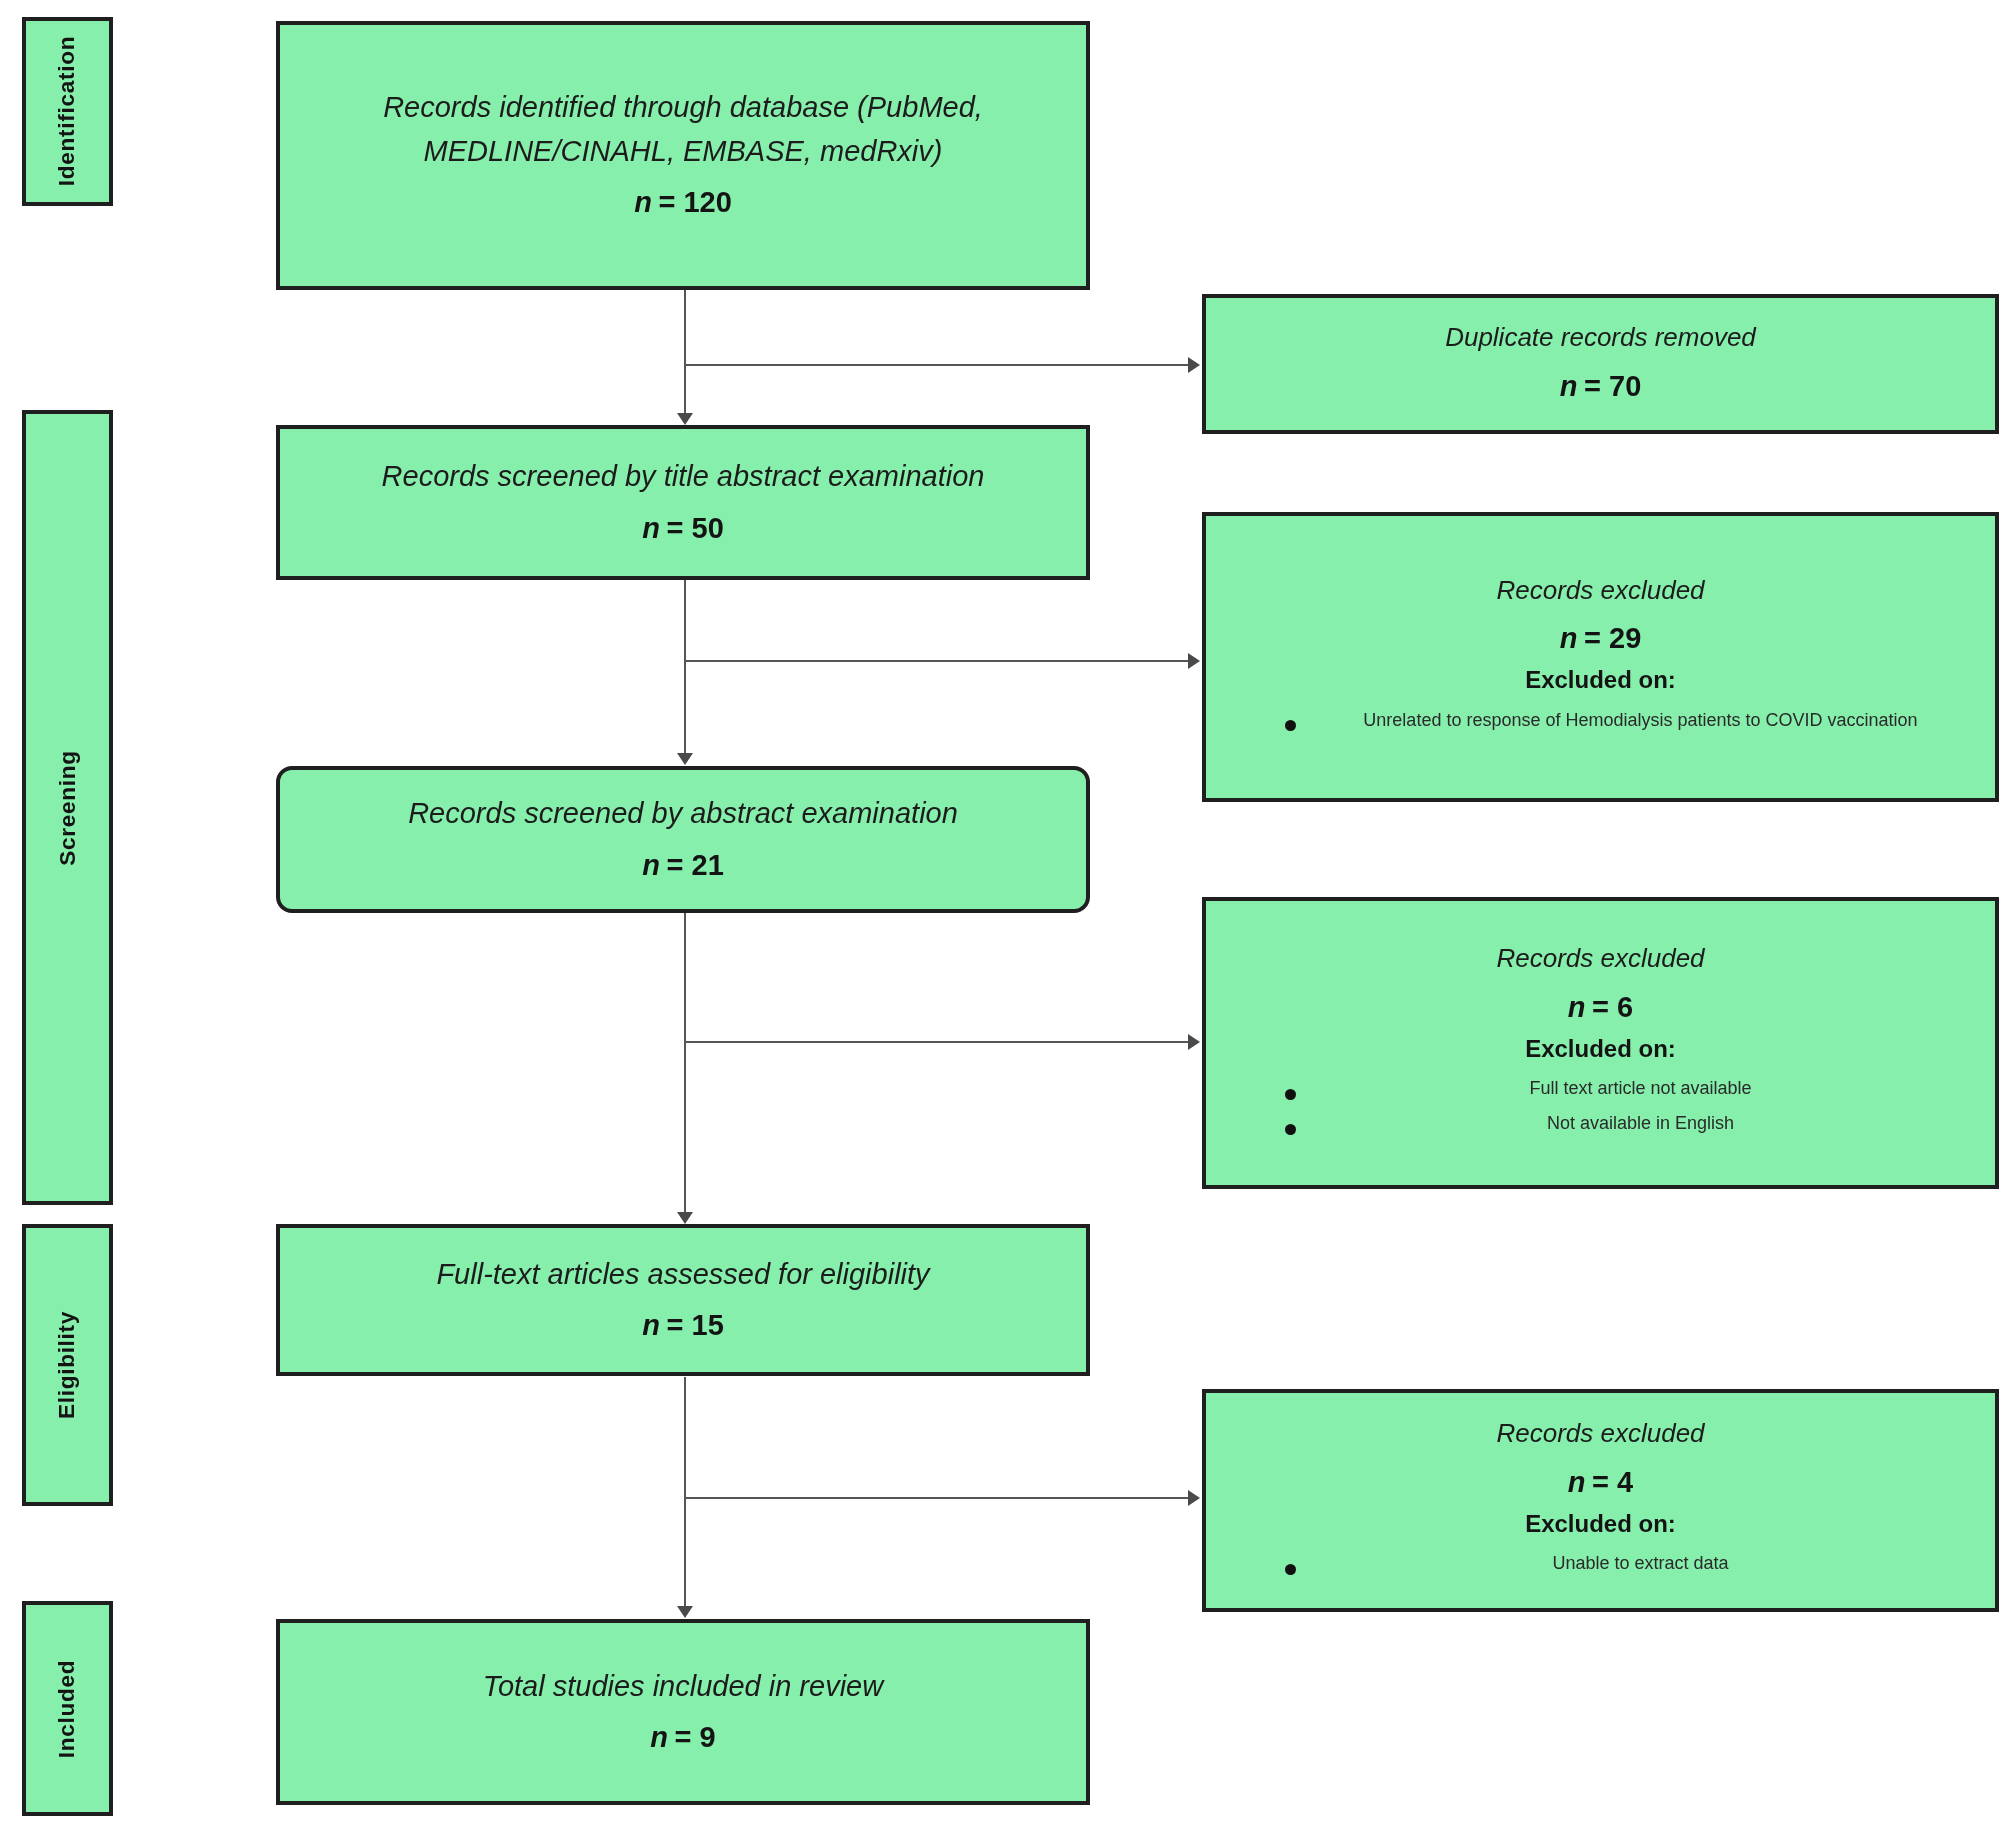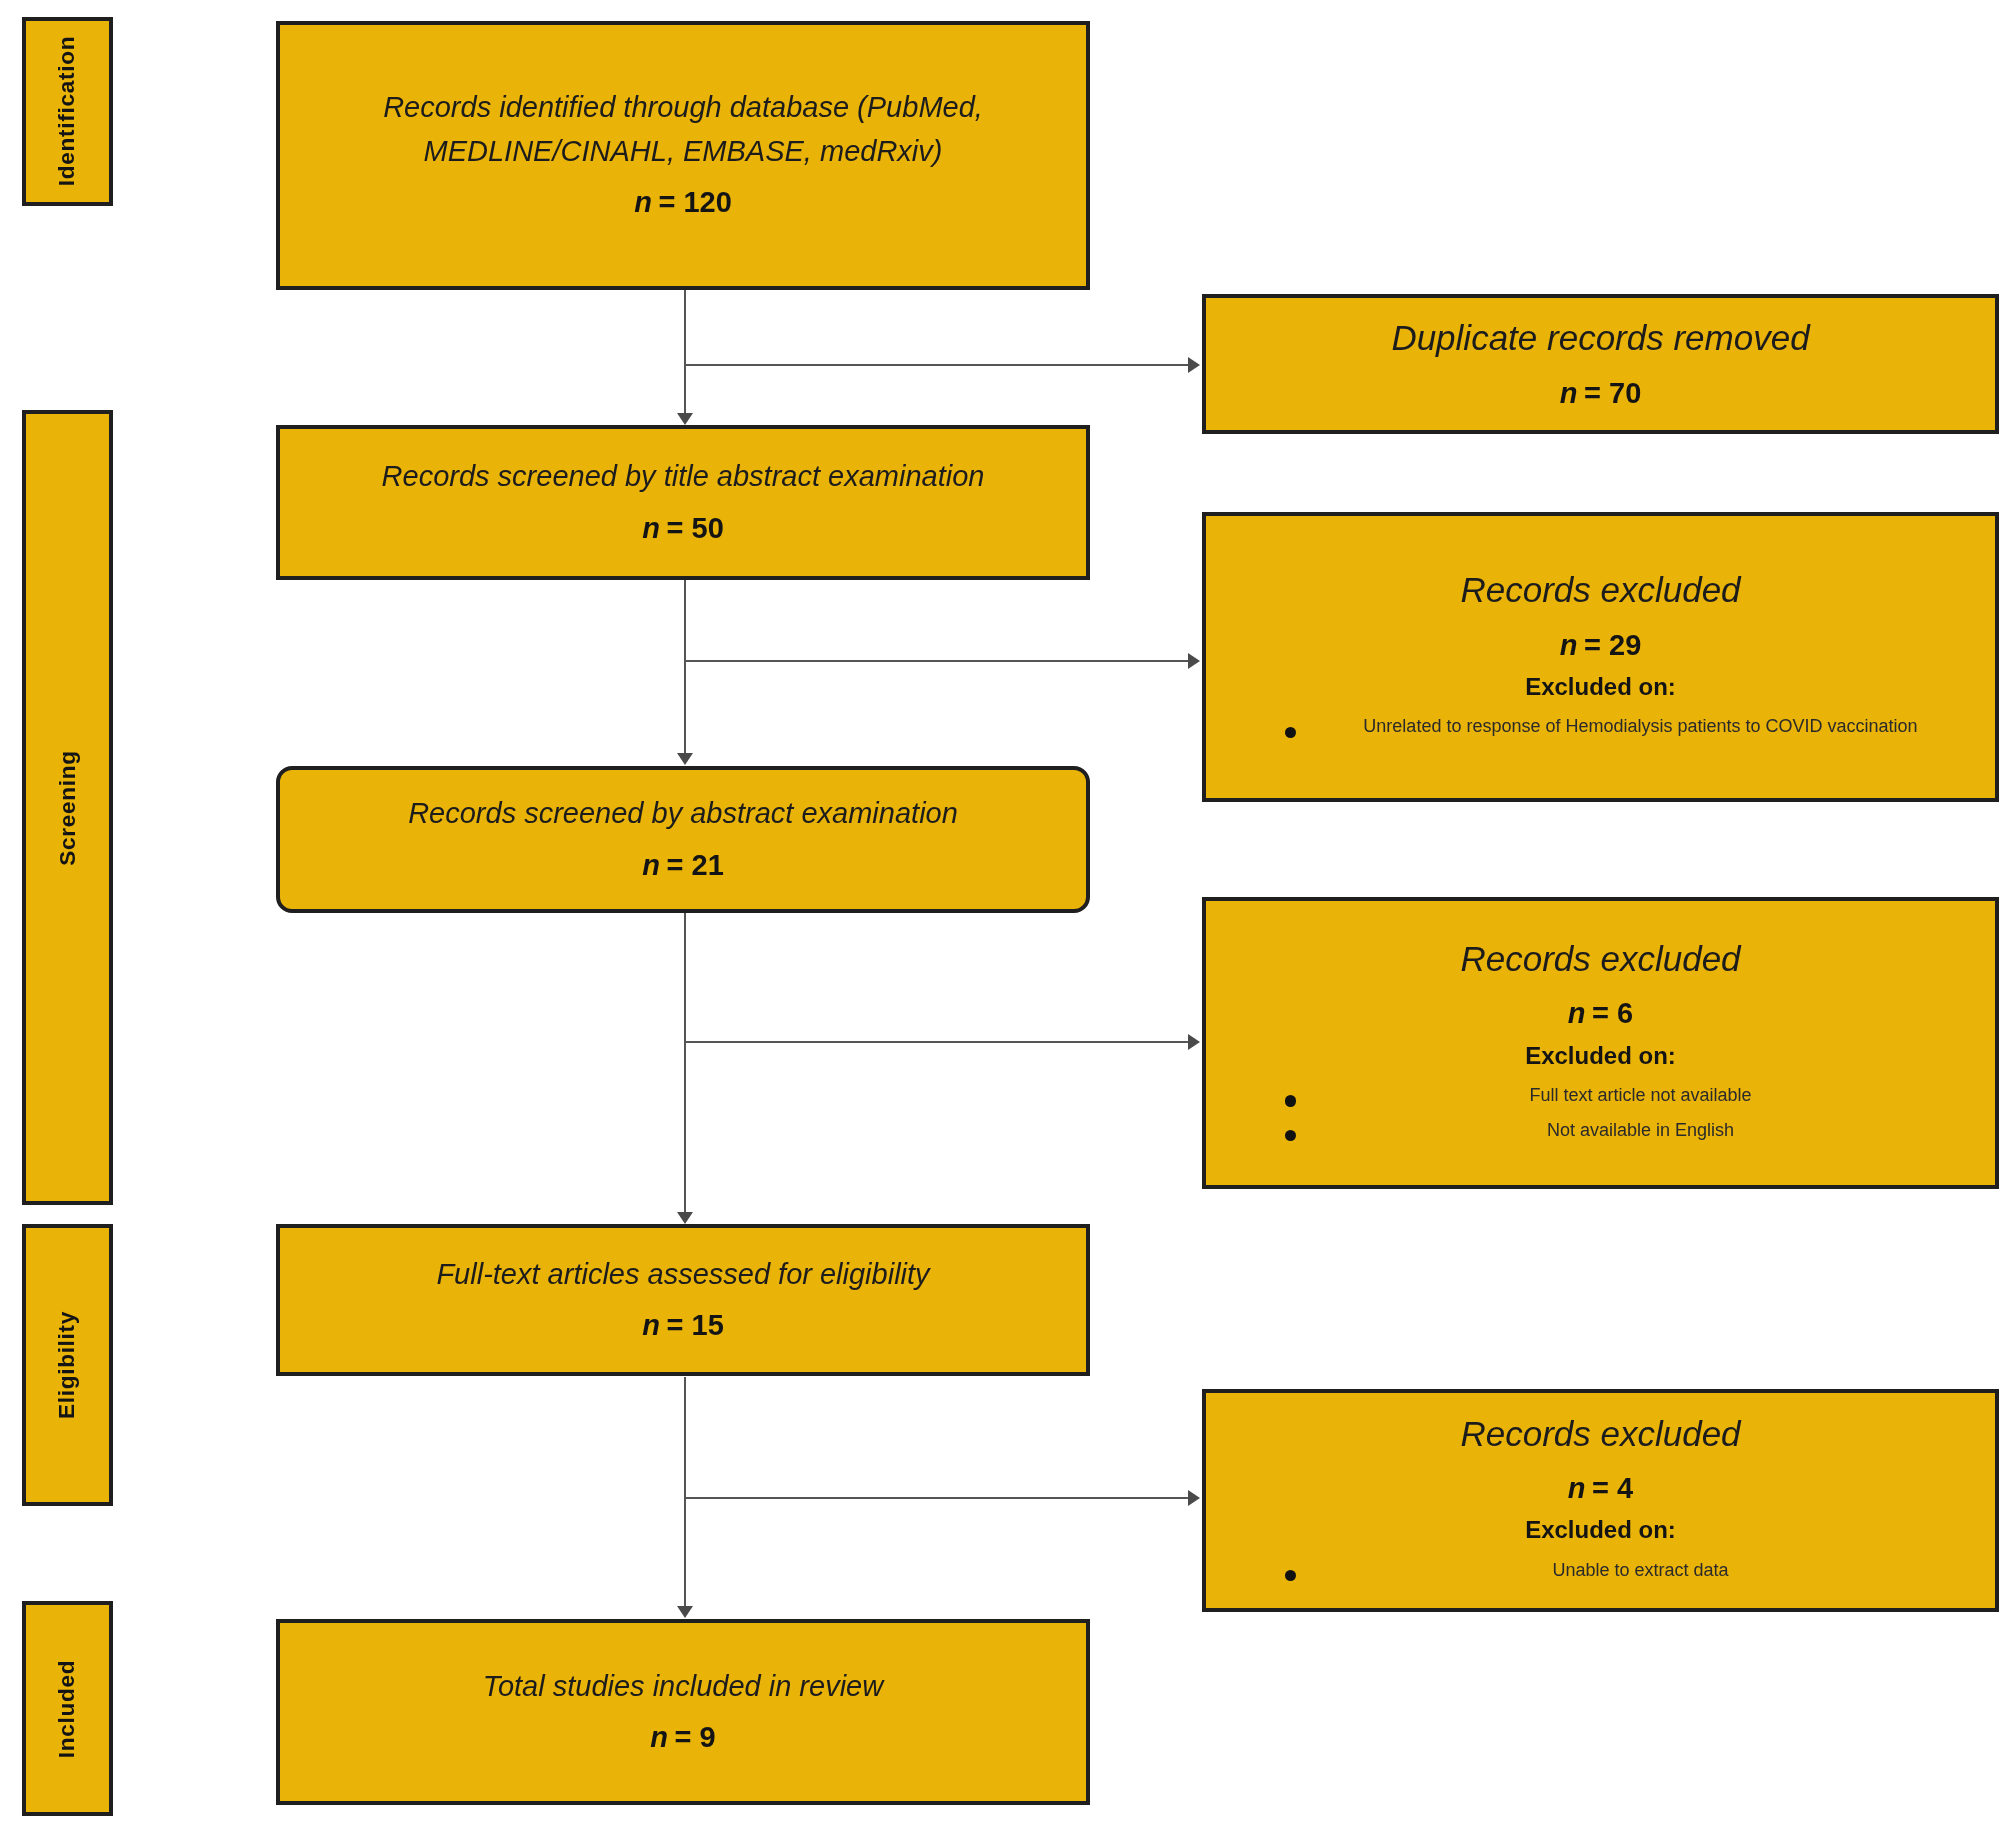--- a/index.html
+++ b/index.html
@@ -13,21 +13,21 @@
     width: 2015px;
     height: 1836px;
     background: #ffffff;
     overflow: hidden;
     color: #1c1c1c;
   }
 
   
   .box {
     position: absolute;
-    background: #eab308;
+    background: #86efac;
     border: 4px solid #1f1f1f;
     box-sizing: border-box;
     display: flex;
     flex-direction: column;
     align-items: center;
     justify-content: center;
   }
 
   
   .stage-box { left: 22px; width: 91px; }
@@ -71,21 +71,21 @@
 
   
   .excl-box { left: 1202px; width: 797px; padding: 13.3px 20px; }
   #excl-1 { top: 294px;  height: 140px; }
   #excl-2 { top: 512px;  height: 290px; }
   #excl-3 { top: 897px; height: 292px; }
   #excl-4 { top: 1389px; height: 223px; }
 
   .excl-title {
     font-style: italic;
-    font-size: 35px;
+    font-size: 26px;
     line-height: 1.45;
     text-align: center;
   }
   .excl-heading {
     font-weight: bold;
     font-size: 24px;
     line-height: 1.45;
     text-align: center;
     margin-top: 2.7px;
     color: #141414;

